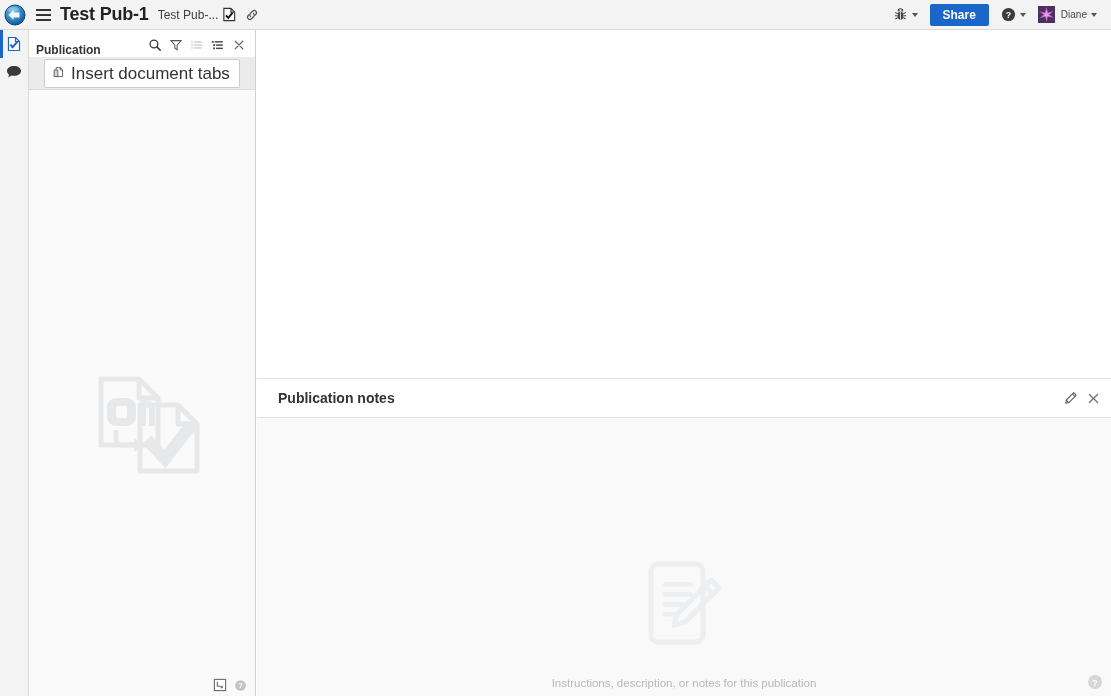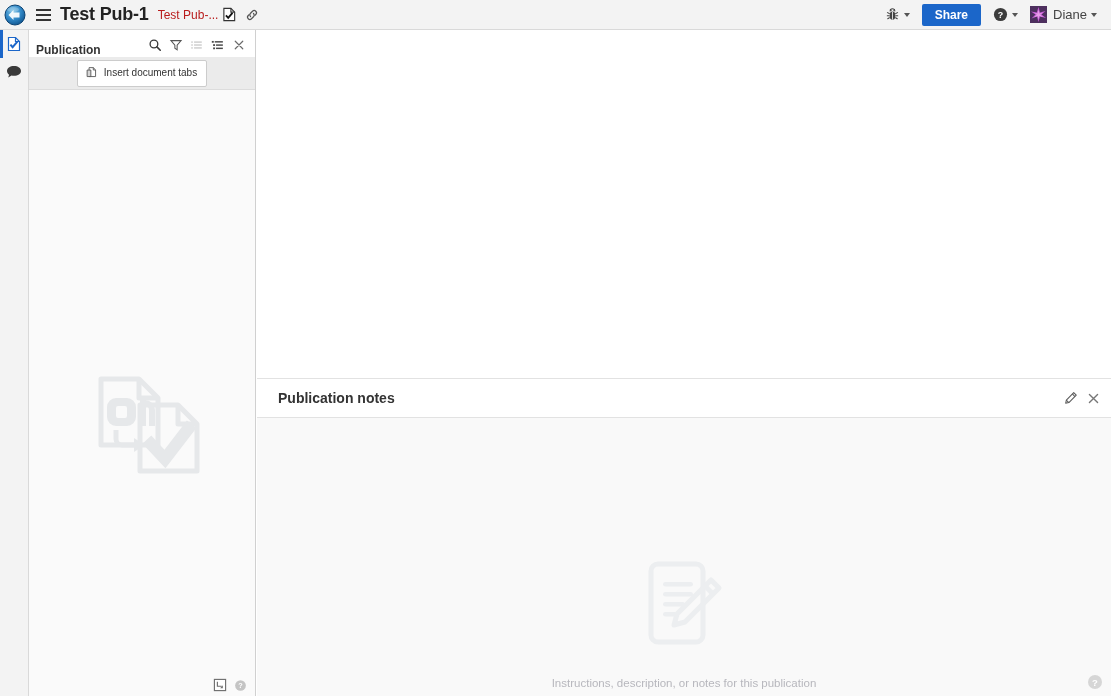--- a/index.html
+++ b/index.html
@@ -51,21 +51,21 @@
   .app-title {
     font-size: 18px;
     font-weight: bold;
     color: #222;
     margin-left: 4px;
     white-space: nowrap;
     letter-spacing: -0.2px;
   }
   .sub-title {
     font-size: 12px;
-    color: #b91c1c;
+    color: #404040;
     margin-left: 9px;
     white-space: nowrap;
     max-width: 62px;
     overflow: hidden;
   }
   .topbar-icon {
     display: flex; align-items: center; justify-content: center;
     height: 30px;
     padding: 0 4px;
     flex: 0 0 auto;
@@ -96,21 +96,21 @@
     background: #1b66c9;
     color: #ffffff;
     font-size: 12px;
     font-weight: bold;
     border-radius: 2px;
     padding: 5px 13px;
     margin: 0 6px;
     line-height: 1;
   }
   .user-name {
-    font-size: 13px;
+    font-size: 10px;
     color: #444;
     margin-left: 6px;
   }
   .avatar {
     width: 17px; height: 17px;
     background: #5c3b6e;
     display: block;
     position: relative;
     overflow: hidden;
   }
@@ -173,21 +173,21 @@
     border-bottom: 1px solid #dcdcdc;
     display: flex;
     align-items: center;
     justify-content: center;
     flex: 0 0 auto;
   }
   .insert-btn {
     background: #ffffff;
     border: 1px solid #cccccc;
     border-radius: 2px;
-    font-size: 10px;
+    font-size: 17px;
     color: #333;
     padding: 5px 9px 5px 7px;
     display: flex;
     align-items: center;
     line-height: 1;
   }
   .insert-btn .ib-label { margin-left: 6px; }
   .sidebar-body {
     flex: 1 1 auto;
     background: #fafafa;

